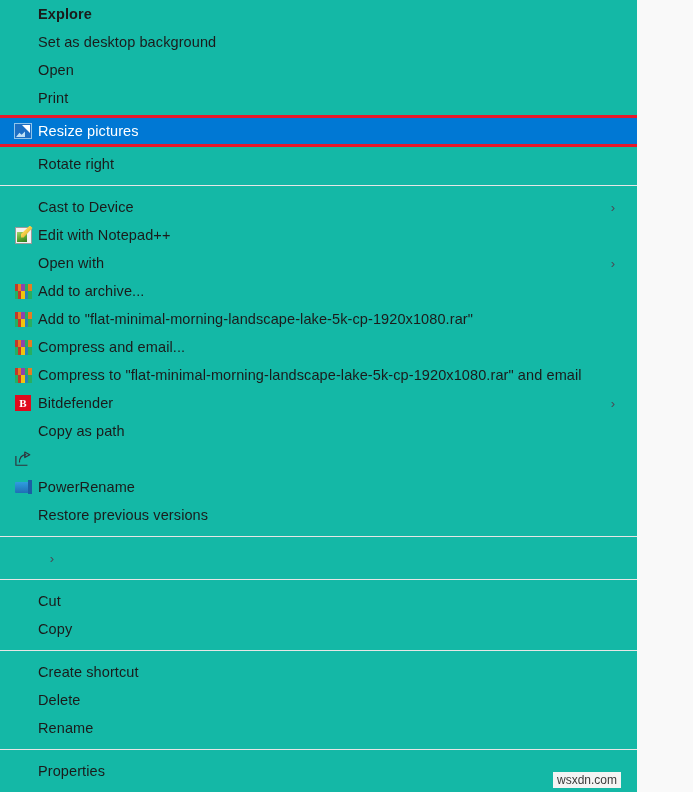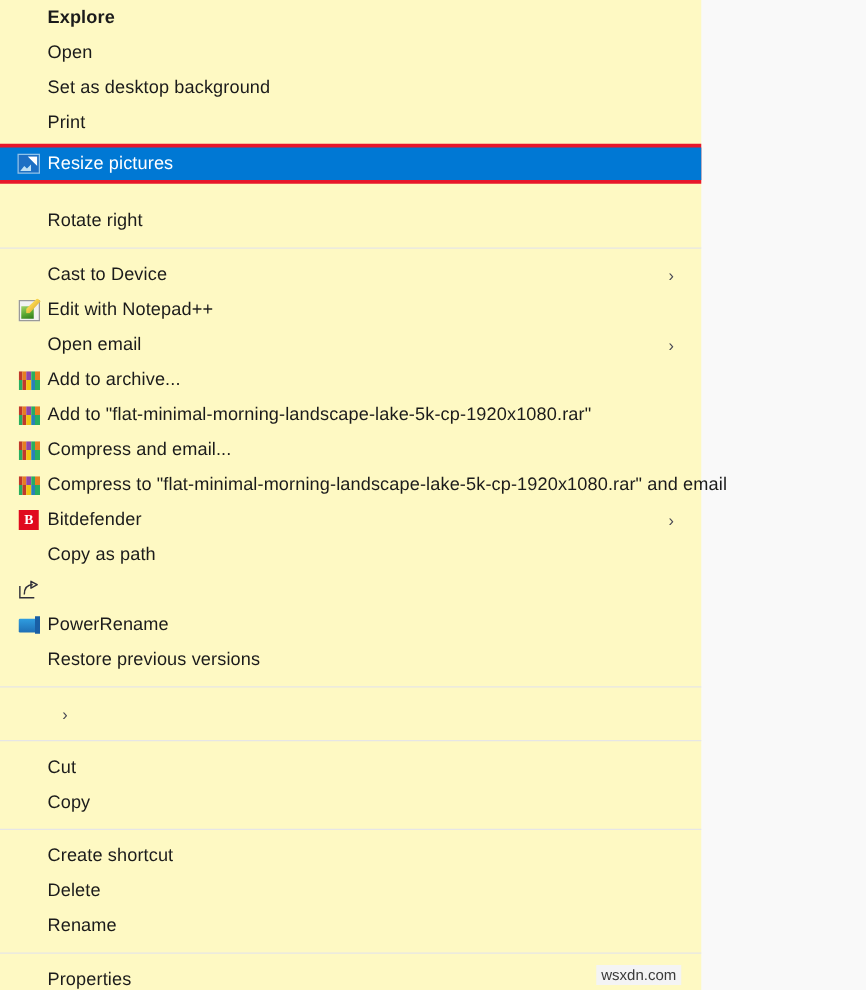--- a/index.html
+++ b/index.html
@@ -9,23 +9,23 @@
   body {
     width: 693px;
     height: 792px;
     background: #f9f9f9;
     font-family: "Liberation Sans", sans-serif;
     overflow: hidden;
   }
 
   #context-menu {
     position: relative;
-    width: 561px;
+    width: 637px;
     height: 792px;
-    background: #fef9c3;
+    background: #14b8a6;
     box-sizing: border-box;
   }
 
   .menu-item {
     position: relative;
     display: flex;
     align-items: center;
     height: 28px;
     padding: 0 0 0 8px;
     box-sizing: border-box;
@@ -69,21 +69,21 @@
     background: #e6e6e6;
     width: 100%;
     margin: 7px 0 7px 0;
   }
 
   
   .highlight-wrap {
     position: relative;
     padding: 3px 0 3px 0;
     background: #e8172a;      
-    margin: 3px 0 16px 0;
+    margin: 3px 0 3px 0;
   }
   .highlight-wrap .menu-item {
     background: #0078d4;
     color: #ffffff;
     height: 26px;
   }
   .highlight-wrap .menu-item .label { color: #ffffff; }
 
   
   .ico { display:block; }
@@ -195,26 +195,26 @@
 
 <div id="context-menu">
   <div id="menu-body">
       <div class="menu-item bold">
         <span class="icon-slot"></span>
         <span class="label">Explore</span>
         <span class="chevron hidden">›</span>
       </div>
       <div class="menu-item">
         <span class="icon-slot"></span>
+        <span class="label">Set as desktop background</span>
+        <span class="chevron hidden">›</span>
+      </div>
+      <div class="menu-item">
+        <span class="icon-slot"></span>
         <span class="label">Open</span>
-        <span class="chevron hidden">›</span>
-      </div>
-      <div class="menu-item">
-        <span class="icon-slot"></span>
-        <span class="label">Set as desktop background</span>
         <span class="chevron hidden">›</span>
       </div>
       <div class="menu-item">
         <span class="icon-slot"></span>
         <span class="label">Print</span>
         <span class="chevron hidden">›</span>
       </div>
       <div class="highlight-wrap">
         <div class="menu-item">
           <span class="icon-slot">
@@ -237,21 +237,21 @@
       </div>
       <div class="menu-item">
         <span class="icon-slot">
           <span class="ico ico-npp"></span>
         </span>
         <span class="label">Edit with Notepad++</span>
         <span class="chevron hidden">›</span>
       </div>
       <div class="menu-item">
         <span class="icon-slot"></span>
-        <span class="label">Open email</span>
+        <span class="label">Open with</span>
         <span class="chevron">›</span>
       </div>
       <div class="menu-item">
         <span class="icon-slot">
           <span class="ico ico-rar">
             <i style="background: rgb(192, 57, 43);"></i>
             <i style="background: rgb(230, 126, 34);"></i>
             <i style="background: rgb(142, 68, 173);"></i>
             <i style="background: rgb(39, 174, 96);"></i>
             <i style="background: rgb(230, 126, 34);"></i>

